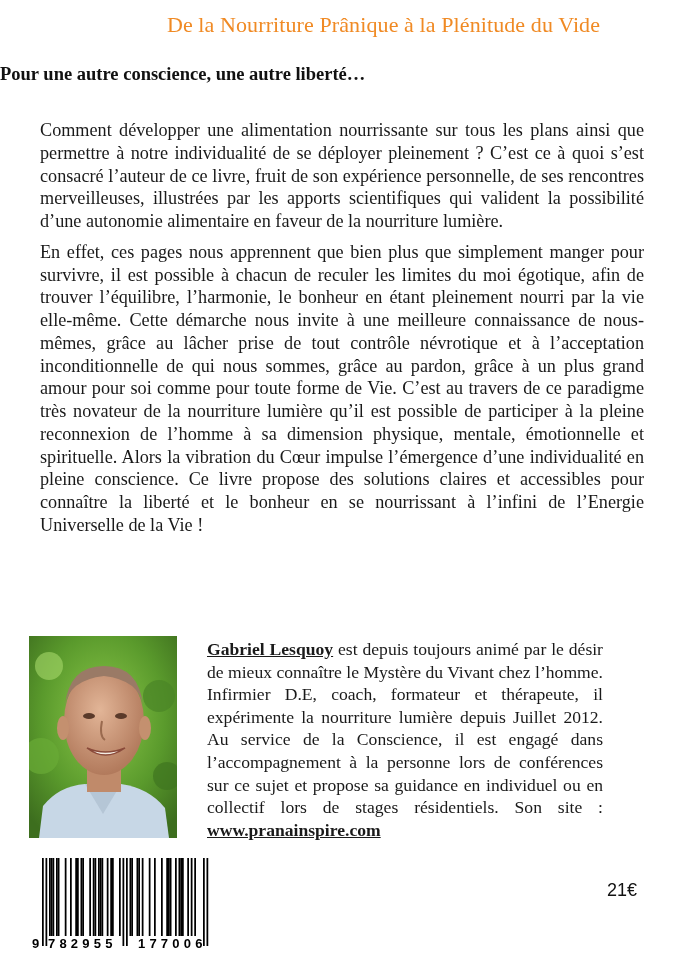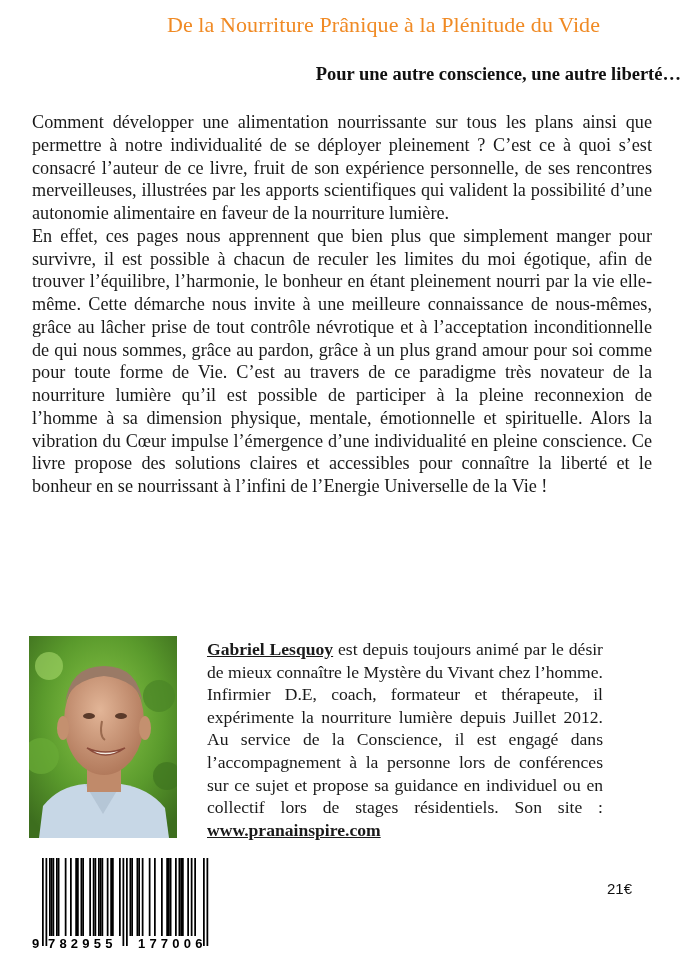--- a/index.html
+++ b/index.html
@@ -5,44 +5,44 @@
   html, body { margin: 0; padding: 0; background: #ffffff; }
   body {
     width: 681px; height: 965px; position: relative; overflow: hidden;
     font-family: "Liberation Serif", "DejaVu Serif", serif; color: #1a1a1a;
   }
   .title {
     position: absolute; left: 0; top: 12px; width: 681px; text-align: center;
     font-size: 22px; color: #f08a24; letter-spacing: 0.1px; padding-left: 43px;
   }
   .subtitle {
-    position: absolute; left: 0; top: 64px; width: 681px; text-align: right;
+    position: absolute; left: 0; top: 64px; width: 681px; text-align: left;
     font-size: 18.5px; font-weight: bold; color: #111;
   }
   .body-text {
     position: absolute; left: 32px; top: 111px; width: 620px;
     font-size: 18.2px; line-height: 22.75px; text-align: justify;
     text-align-last: left;
   }
-  .body-text p { margin: 0; }
+  .body-text p { margin: 8px; }
   .photo {
     position: absolute; left: 29px; top: 636px; width: 148px; height: 202px;
     overflow: hidden; background: #5f9a2f;
   }
   .bio {
     position: absolute; left: 207px; top: 638px; width: 396px;
     font-size: 17.6px; line-height: 22.6px; text-align: justify; text-align-last: left;
   }
   .bio b { font-weight: bold; text-decoration: underline; }
   .barcode {
     position: absolute; left: 30px; top: 858px; width: 190px; height: 92px;
   }
   .price {
     position: absolute; left: 607px; top: 880px;
-    font-family: "Liberation Sans", "DejaVu Sans", sans-serif; font-size: 15px; color: #111;
+    font-family: "Liberation Sans", "DejaVu Sans", sans-serif; font-size: 18px; color: #111;
   }
 </style>
 </head>
 <body>
 
 <div class="title">De la Nourriture Prânique à la Plénitude du Vide</div>
 <div class="subtitle">Pour une autre conscience, une autre liberté…</div>
 
 <div class="body-text">
   <p>Comment développer une alimentation nourrissante sur tous les plans ainsi que permettre à notre individualité de se déployer pleinement ? C’est ce à quoi s’est consacré l’auteur de ce livre, fruit de son expérience personnelle, de ses rencontres merveilleuses, illustrées par les apports scientifiques qui valident la possibilité d’une autonomie alimentaire en faveur de la nourriture lumière.</p>

